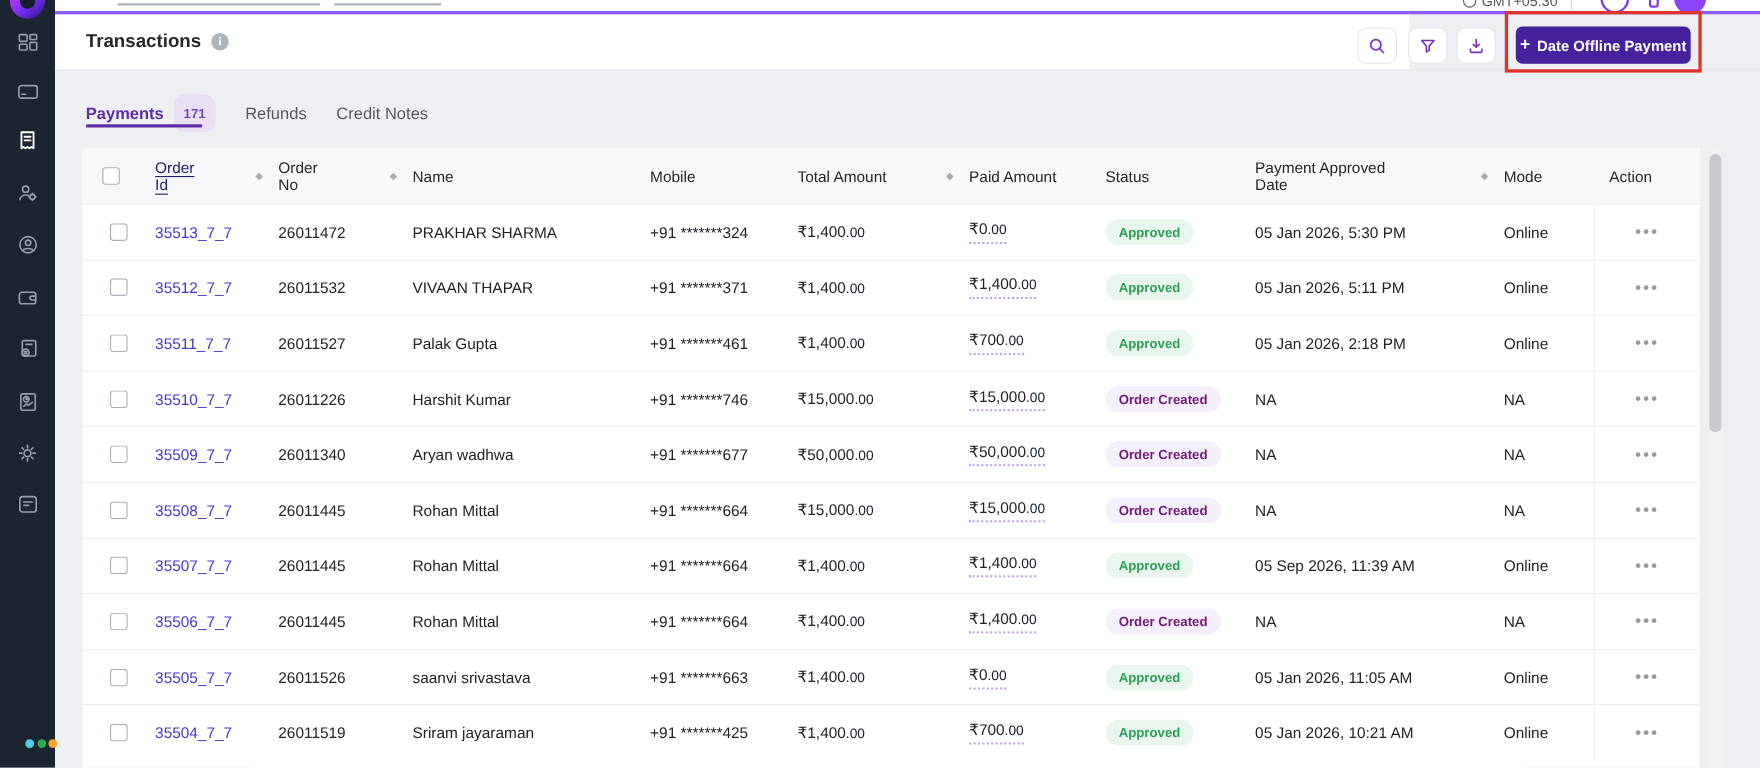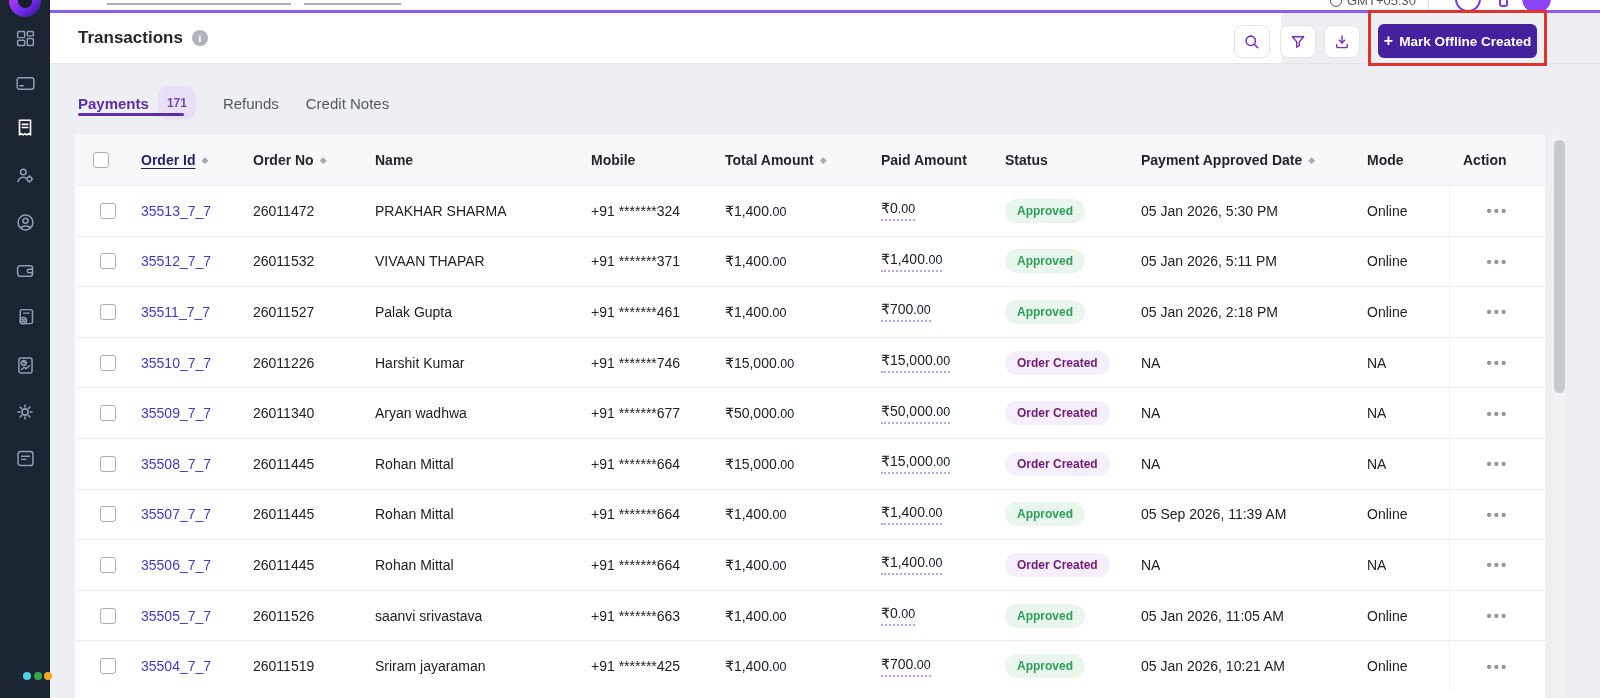--- a/index.html
+++ b/index.html
@@ -51,21 +51,21 @@
   .tab { font-size:15px; color:#55595F; font-weight:500; cursor:pointer; display:flex; align-items:center; }
   .tab.active { color:#5E2CA5; font-weight:700; }
   .tab-badge { margin-left:9px; background:#EAE0F6; color:#7345B8; font-size:12px; font-weight:700;
                padding:10px 9px; border-radius:10px;text-align:center; }
   #tab-underline { position:absolute; left:28px; top:49px; width:106px; height:3px; background:#5E2CA5; border-radius:2px; }
 
   
   #tablecard { position:absolute; left:75px; top:135px; width:1470px; height:563px; background:#FFFFFF; }
   .grid { display:grid; grid-template-columns:52px 112px 122px 216px 134px 156px 124px 136px 226px 96px 96px; align-items:center; }
   #thead-row { height:50px; background:#F7F8FA; }
-  .hcell { font-size:14px; font-weight:700; color:#24262B; padding-left:14px; display:flex; align-items:center; }
+  .hcell { font-size:14px; font-weight:400; color:#24262B; padding-left:14px; display:flex; align-items:center;gap:48px; }
   .hcell.sorted .hlabel { color:#1F1E6B; text-decoration:underline; text-underline-offset:3px; }
   .sort-glyph { margin-left:6px; color:#A7ABB2; font-size:9px; }
   .c-check { justify-content:center; padding-left:0; display:flex; align-items:center; }
   .checkbox { width:16px; height:16px; border:1.7px solid #A9AFBA; border-radius:3px; background:#fff; display:block; cursor:pointer; }
 
   .trow { height:50.6px; border-top:1px solid #ECEDEF; }
   .cell { font-size:14px; color:#202227; padding-left:14px; white-space:nowrap; overflow:hidden; }
   .link { color:#4038C7; text-decoration:none; font-weight:500; cursor:pointer; }
   .frac { color:#0f172a; font-size:12.5px; }
   .amt-main { font-weight:500; }
@@ -200,21 +200,21 @@
       <path d="M12 4 v9"></path>
         <path d="M8.5 9.8 l3.5 3.5 3.5 -3.5"></path>
         <path d="M5 15.5 v2.5 a1.5 1.5 0 0 0 1.5 1.5 h11 a1.5 1.5 0 0 0 1.5 -1.5 v-2.5"></path>
       </svg>
   </div>
 </div>
 
 <div id="red-box"></div>
 <button id="offline-btn">
   <span class="plus">+</span>
-  <span>Mark Offline Created</span>
+  <span>Date Offline Payment</span>
 </button>
 
 <div id="tabsband">
   <div id="tabs">
     <div class="tab active">
       <span>Payments</span>
       <span class="tab-badge">171</span>
     </div>
     <div class="tab">Refunds</div>
     <div class="tab">Credit Notes</div>

